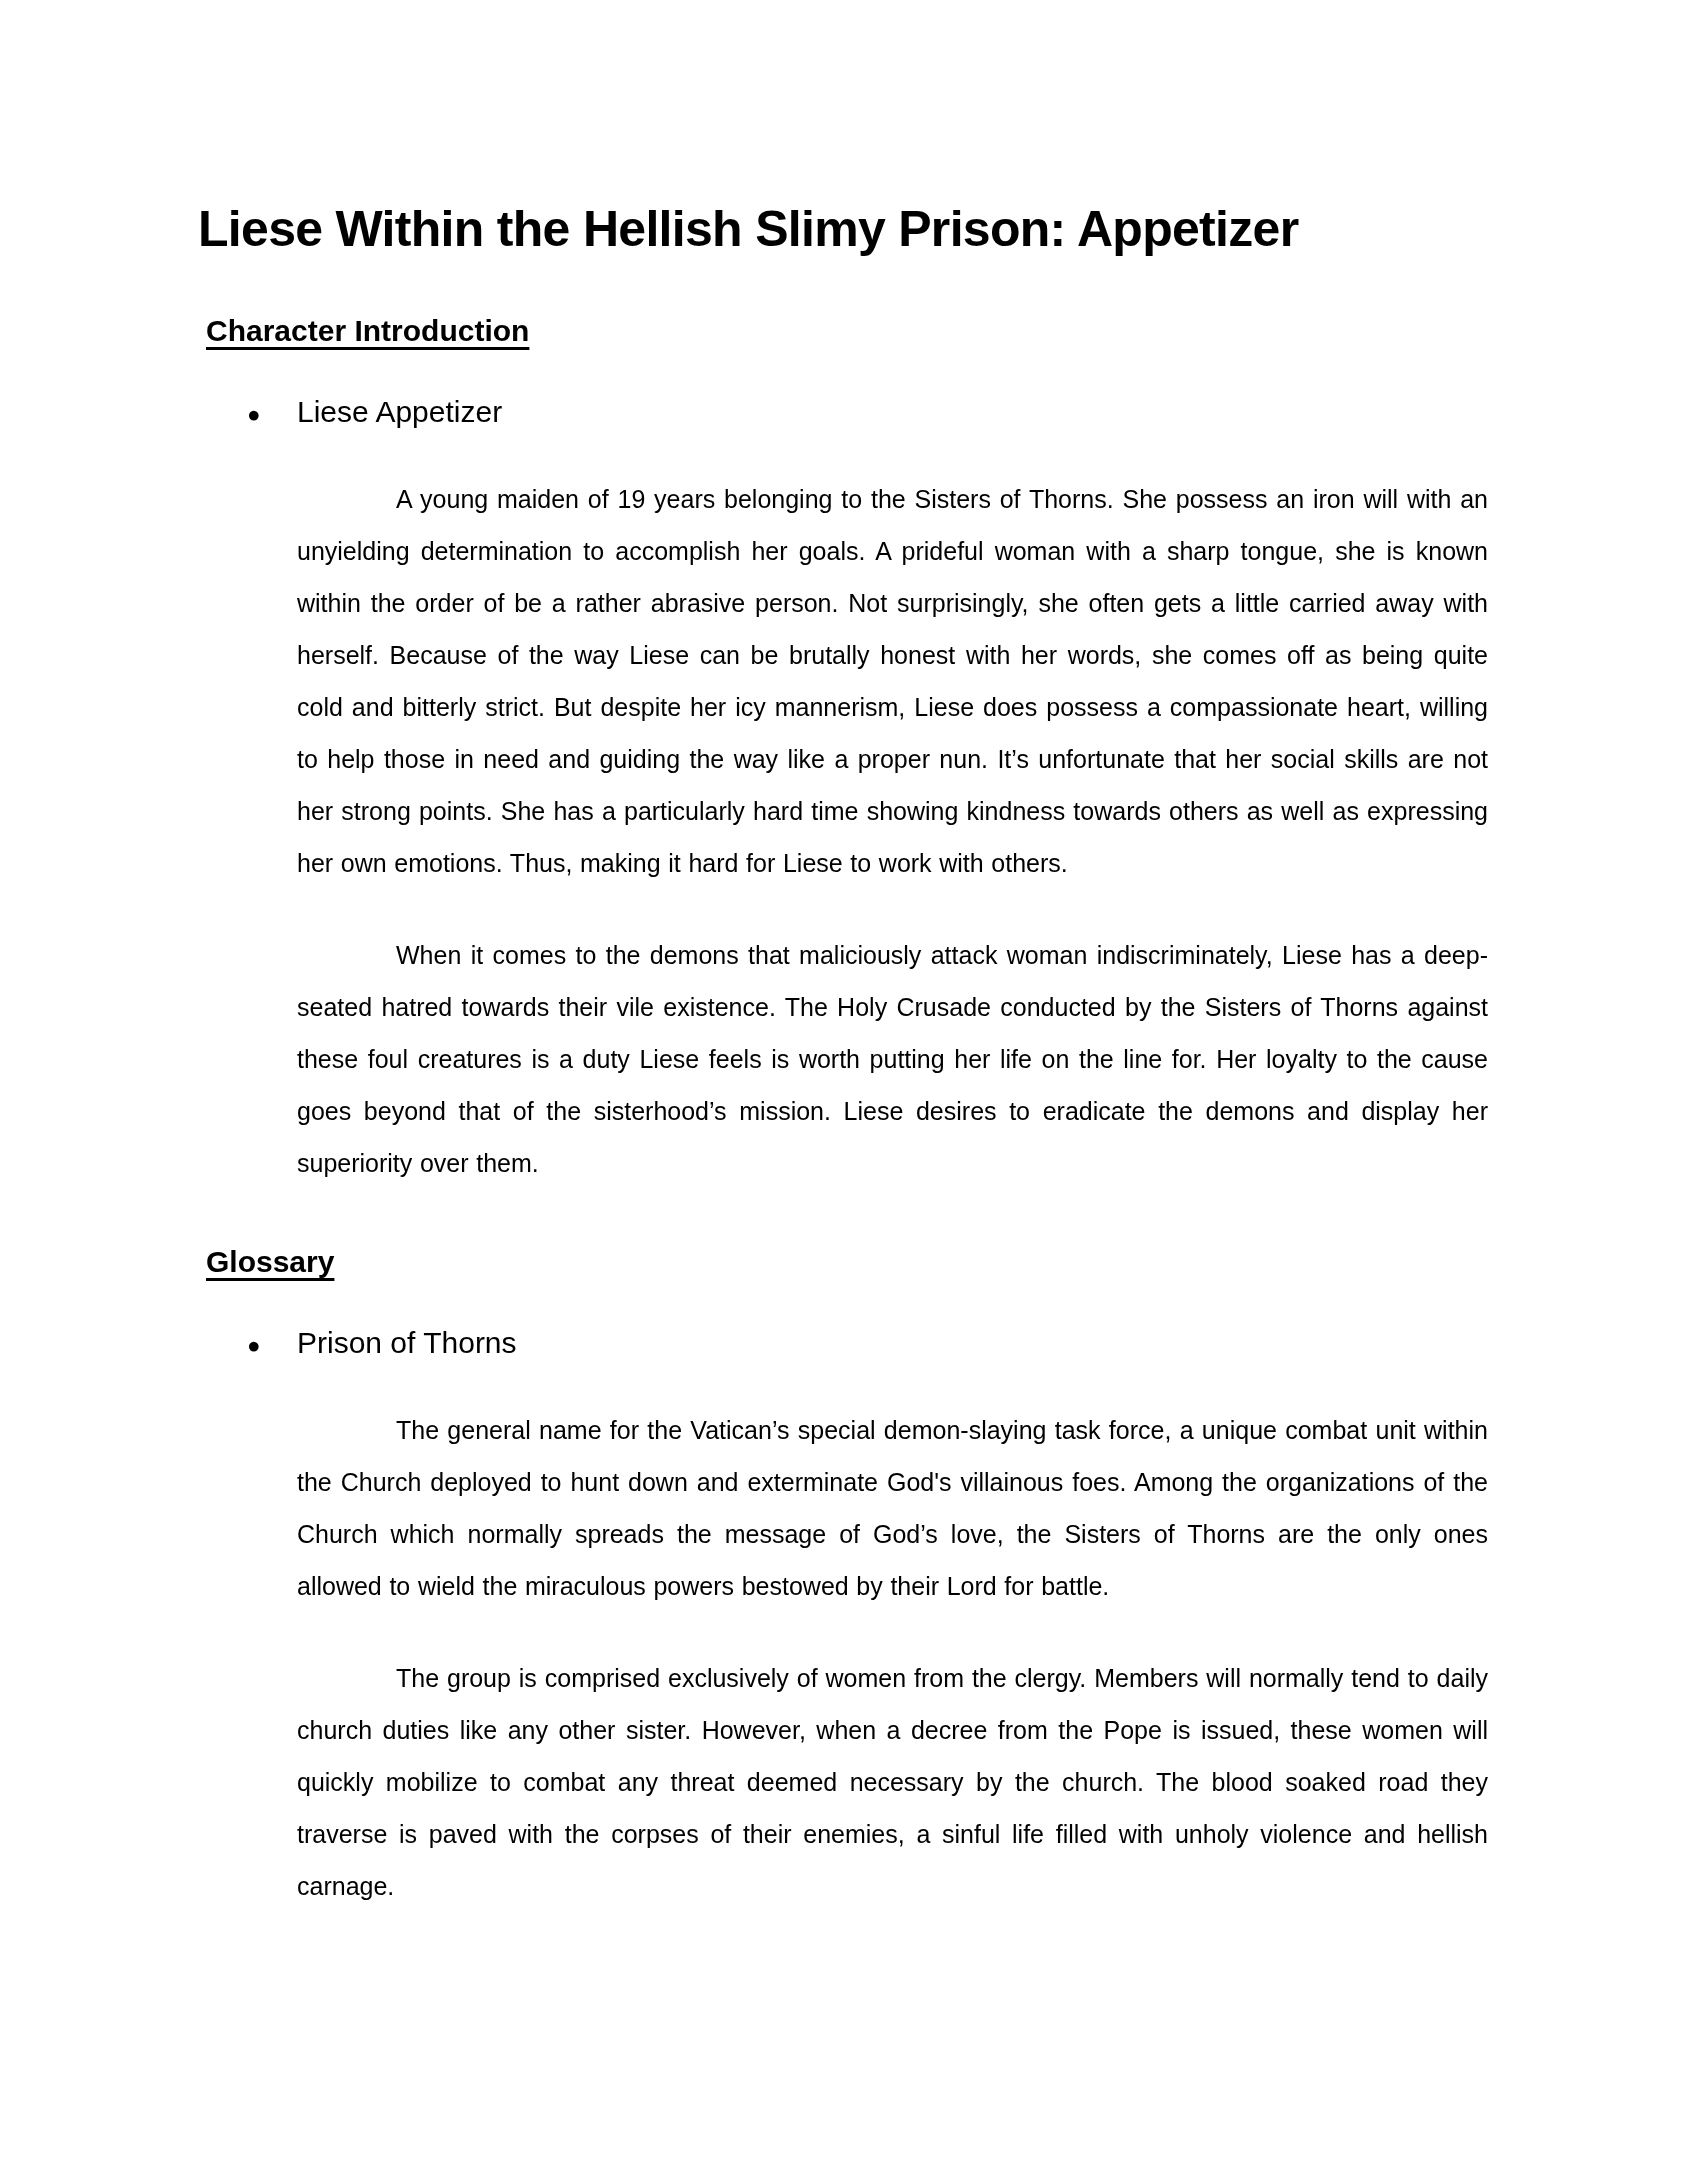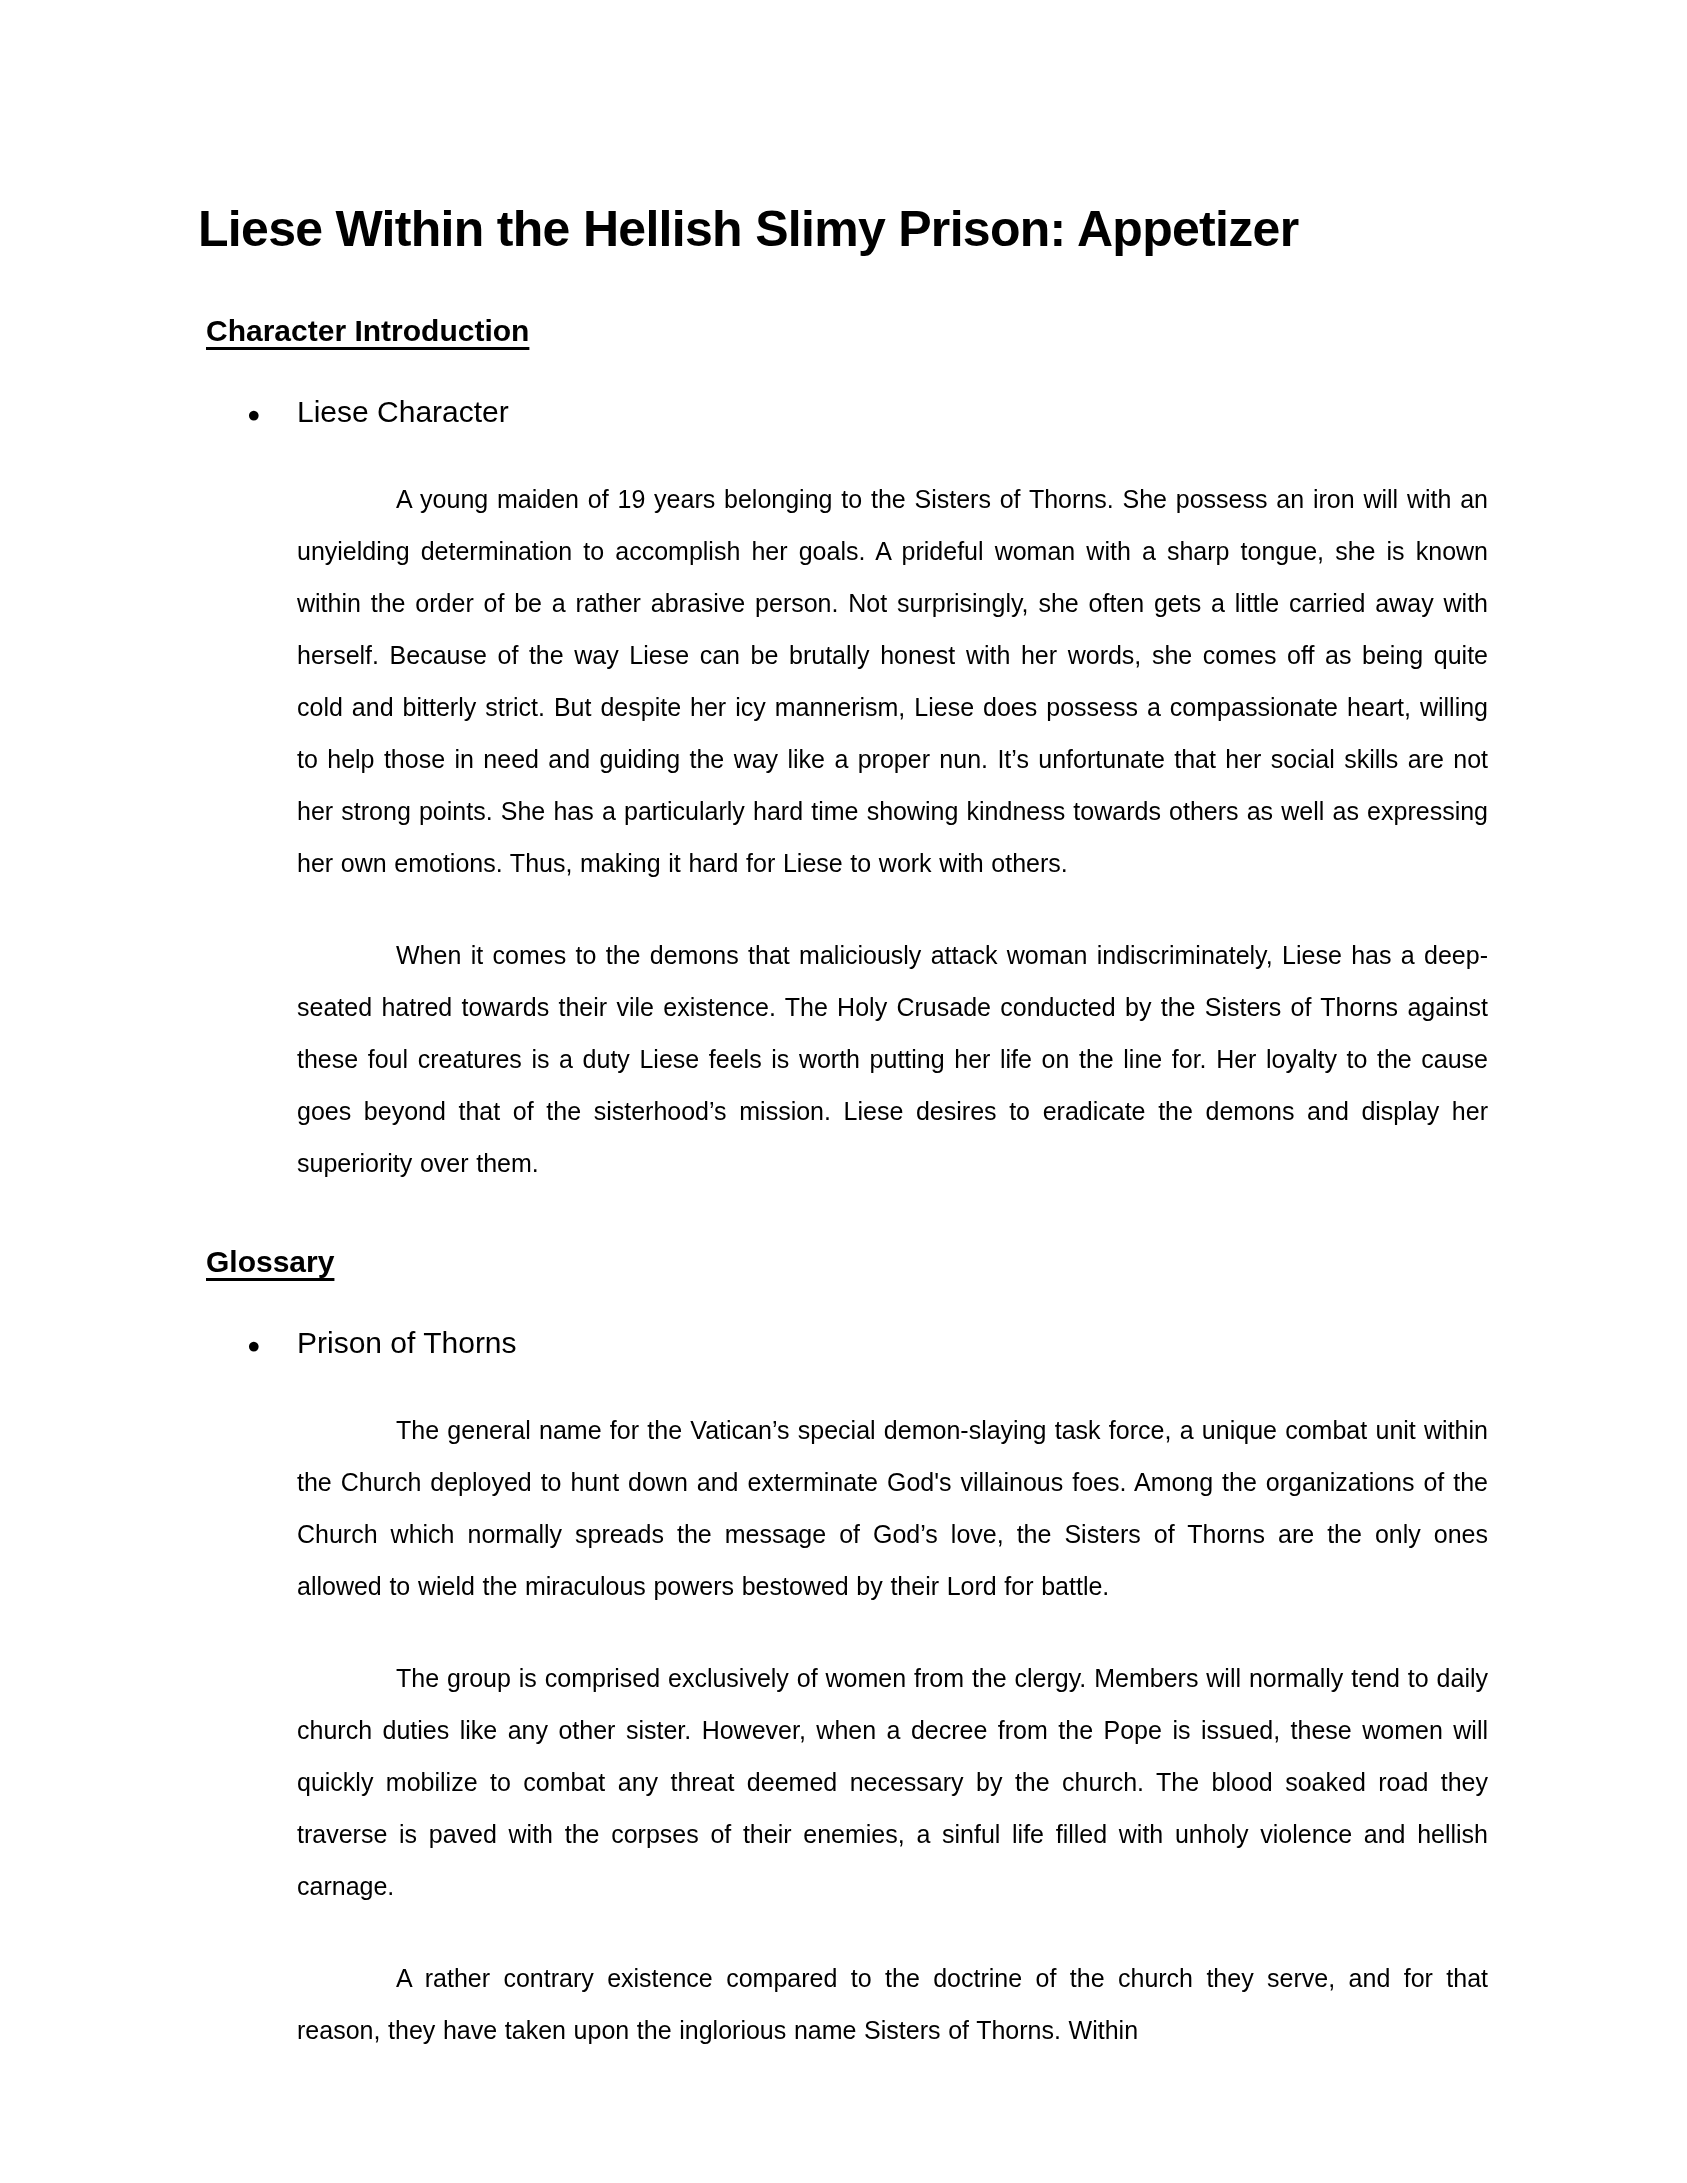--- a/index.html
+++ b/index.html
@@ -63,34 +63,33 @@
 <body>
 
 <div class="page">
 
   <h1 class="doc-title">Liese Within the Hellish Slimy Prison: Appetizer</h1>
 
   <h2 class="section-heading">Character Introduction</h2>
 
   <div class="bullet-item">
     <span class="bullet-glyph">●</span>
-    <span>Liese Character</span>
+    <span>Liese Appetizer</span>
   </div>
 
   <p class="body-para">A young maiden of 19 years belonging to the Sisters of Thorns. She possess an iron will with an unyielding determination to accomplish her goals. A prideful woman with a sharp tongue, she is known within the order of be a rather abrasive person. Not surprisingly, she often gets a little carried away with herself. Because of the way Liese can be brutally honest with her words, she comes off as being quite cold and bitterly strict. But despite her icy mannerism, Liese does possess a compassionate heart, willing to help those in need and guiding the way like a proper nun. It’s unfortunate that her social skills are not her strong points. She has a particularly hard time showing kindness towards others as well as expressing her own emotions. Thus, making it hard for Liese to work with others.</p>
 
   <p class="body-para">When it comes to the demons that maliciously attack woman indiscriminately, Liese has a deep-seated hatred towards their vile existence. The Holy Crusade conducted by the Sisters of Thorns against these foul creatures is a duty Liese feels is worth putting her life on the line for. Her loyalty to the cause goes beyond that of the sisterhood’s mission. Liese desires to eradicate the demons and display her superiority over them.</p>
 
   <h2 class="section-heading">Glossary</h2>
 
   <div class="bullet-item">
     <span class="bullet-glyph">●</span>
     <span>Prison of Thorns</span>
   </div>
 
   <p class="body-para">The general name for the Vatican’s special demon-slaying task force, a unique combat unit within the Church deployed to hunt down and exterminate God's villainous foes. Among the organizations of the Church which normally spreads the message of God’s love, the Sisters of Thorns are the only ones allowed to wield the miraculous powers bestowed by their Lord for battle.</p>
 
   <p class="body-para">The group is comprised exclusively of women from the clergy. Members will normally tend to daily church duties like any other sister. However, when a decree from the Pope is issued, these women will quickly mobilize to combat any threat deemed necessary by the church. The blood soaked road they traverse is paved with the corpses of their enemies, a sinful life filled with unholy violence and hellish carnage.</p>
 
-  <p class="body-para">A rather contrary existence compared to the doctrine of the church they serve, and for that reason, they have taken upon the inglorious name Sisters of Thorns. Within</p>
 
 </div>
 
 
 </body></html>

